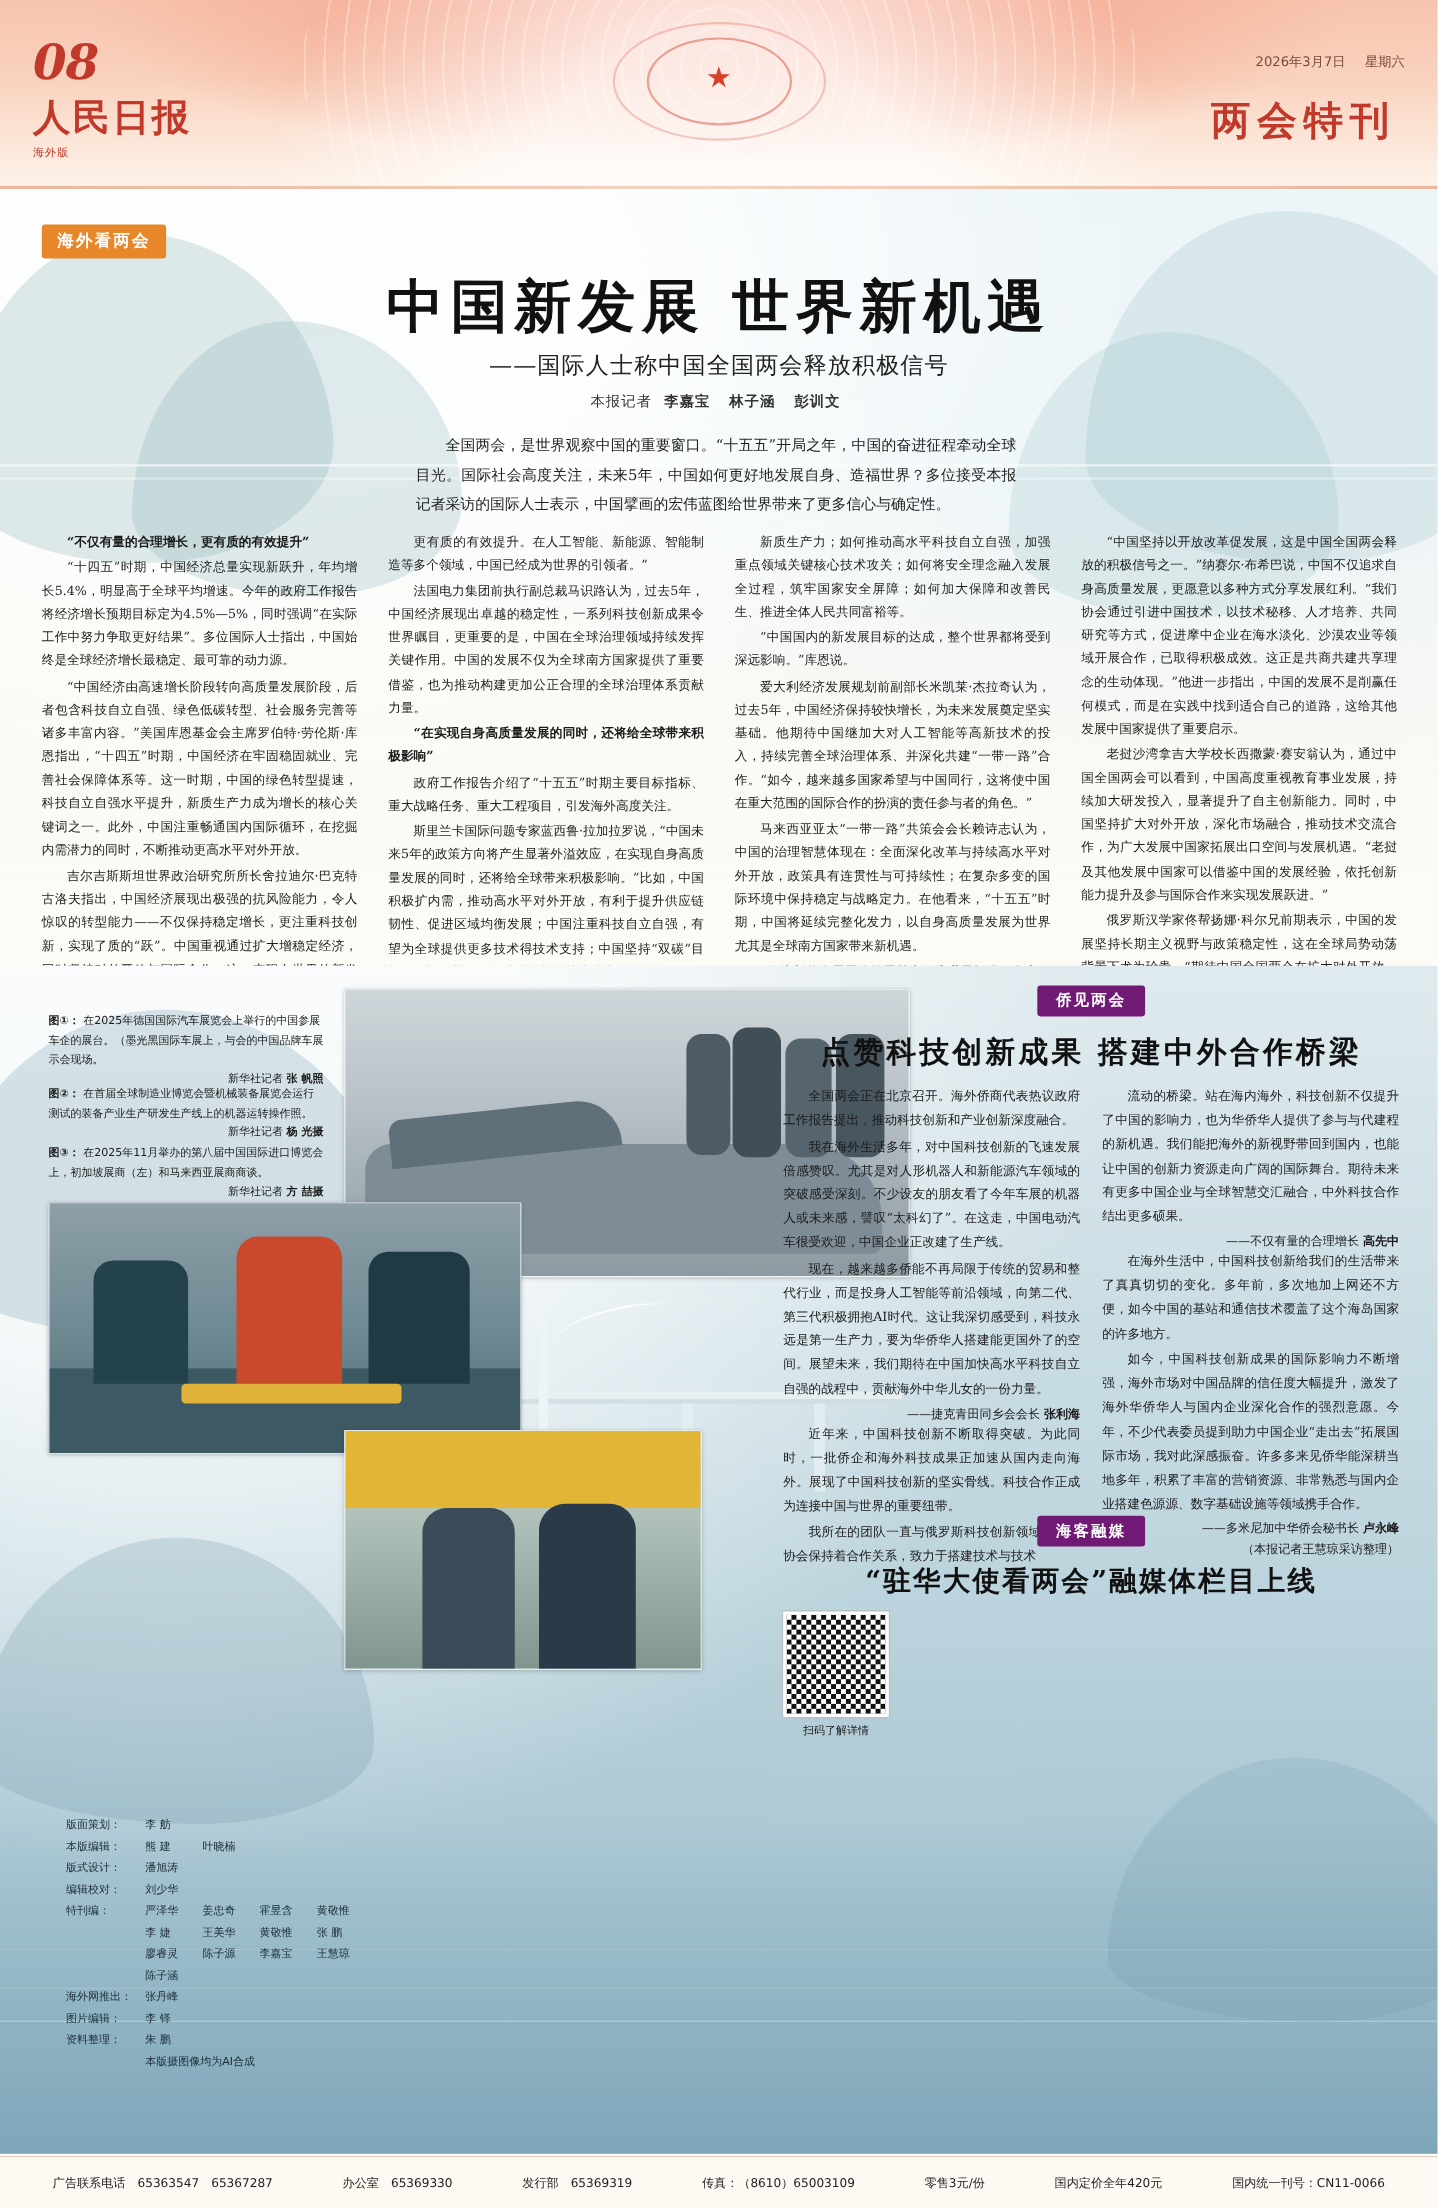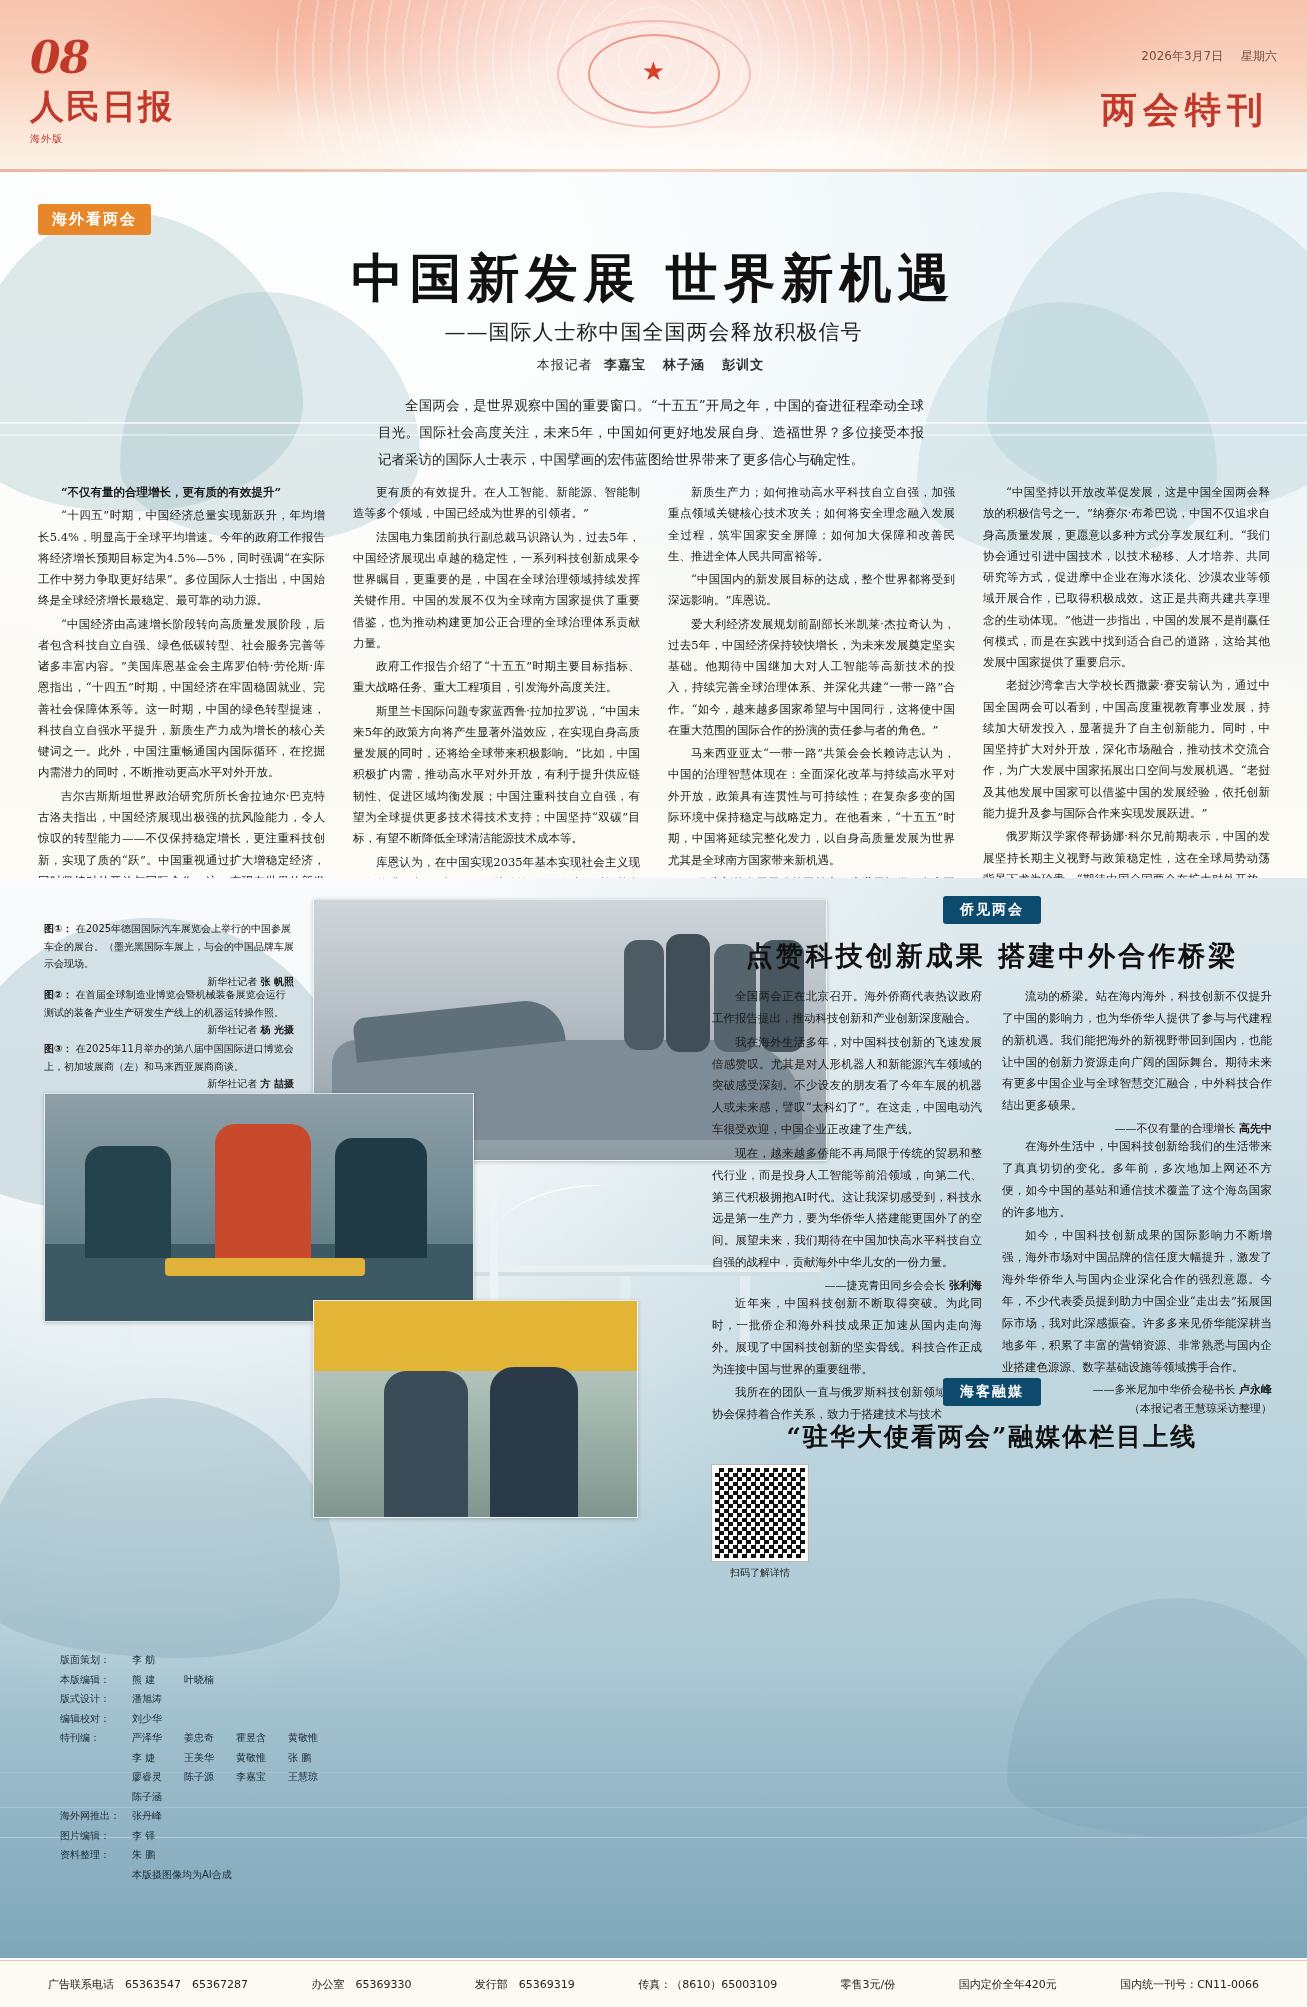--- a/index.html
+++ b/index.html
@@ -141,21 +141,21 @@
     background:linear-gradient(180deg,#c9d4cf 0%,#a9bcb4 45%,#7f968f 100%);}
 
   
   .ph-shape{position:absolute;}
   .cap-block{position:absolute;font-size:10px;line-height:1.75;color:#1b1b1b;}
   .cap-block .ttl{font-weight:bold;}
   .cap-credit{text-align:right;font-size:10px;}
 
   
   .tag-orange{
-    background:#0c4a6e;color:#fff;font-size:14px;font-weight:bold;
+    background:#701a75;color:#fff;font-size:14px;font-weight:bold;
     padding:5px 17px;border-radius:3px;letter-spacing:2px;display:inline-block;
   }
   .sec2{position:absolute;left:712px;top:896px;width:560px;}
   .sec2 .hl{
     font-family:"DejaVu Serif","Liberation Serif",serif;
     font-size:27px;font-weight:bold;letter-spacing:3px;color:#111;
     text-align:center;margin:14px 0 12px;
   }
   .sec2cols{display:flex;justify-content:space-between;}
   .sec2col{width:270px;}
@@ -247,20 +247,21 @@
       <p class="pullquote">“不仅有量的合理增长，更有质的有效提升”</p>
       <p>“十四五”时期，中国经济总量实现新跃升，年均增长5.4%，明显高于全球平均增速。今年的政府工作报告将经济增长预期目标定为4.5%—5%，同时强调“在实际工作中努力争取更好结果”。多位国际人士指出，中国始终是全球经济增长最稳定、最可靠的动力源。</p>
       <p>“中国经济由高速增长阶段转向高质量发展阶段，后者包含科技自立自强、绿色低碳转型、社会服务完善等诸多丰富内容。”美国库恩基金会主席罗伯特·劳伦斯·库恩指出，“十四五”时期，中国经济在牢固稳固就业、完善社会保障体系等。这一时期，中国的绿色转型提速，科技自立自强水平提升，新质生产力成为增长的核心关键词之一。此外，中国注重畅通国内国际循环，在挖掘内需潜力的同时，不断推动更高水平对外开放。</p>
       <p>吉尔吉斯斯坦世界政治研究所所长舍拉迪尔·巴克特古洛夫指出，中国经济展现出极强的抗风险能力，令人惊叹的转型能力——不仅保持稳定增长，更注重科技创新，实现了质的“跃”。中国重视通过扩大增稳定经济，同时坚持对外开放与国际合作，这一变现在世界的新发展成果，又能充分拥抱全球市场。</p>
       <p>摩洛哥非洲中国合作与发展协会主席纳赛尔·布希勒称赞，“过去5年，中国经济不仅有量的合理增长，</p>
     </div>
 
     <div class="col">
       <p>更有质的有效提升。在人工智能、新能源、智能制造等多个领域，中国已经成为世界的引领者。”</p>
       <p>法国电力集团前执行副总裁马识路认为，过去5年，中国经济展现出卓越的稳定性，一系列科技创新成果令世界瞩目，更重要的是，中国在全球治理领域持续发挥关键作用。中国的发展不仅为全球南方国家提供了重要借鉴，也为推动构建更加公正合理的全球治理体系贡献力量。</p>
+      <p class="pullquote">“在实现自身高质量发展的同时，还将给全球带来积极影响”</p>
       <p>政府工作报告介绍了“十五五”时期主要目标指标、重大战略任务、重大工程项目，引发海外高度关注。</p>
       <p>斯里兰卡国际问题专家蓝西鲁·拉加拉罗说，“中国未来5年的政策方向将产生显著外溢效应，在实现自身高质量发展的同时，还将给全球带来积极影响。”比如，中国积极扩内需，推动高水平对外开放，有利于提升供应链韧性、促进区域均衡发展；中国注重科技自立自强，有望为全球提供更多技术得技术支持；中国坚持“双碳”目标，有望不断降低全球清洁能源技术成本等。</p>
       <p>库恩认为，在中国实现2035年基本实现社会主义现代化的进程中，“十五五”是关键的5年。在这个时间节点观察中国发展，既要回望过去，也要瞻望未来。今年的中国全国两会是一个很好的契机。他无其关注“十五五”时期，中国如何构建现代化产业体系、发展</p>
     </div>
 
     <div class="col">
       <p>新质生产力；如何推动高水平科技自立自强，加强重点领域关键核心技术攻关；如何将安全理念融入发展全过程，筑牢国家安全屏障；如何加大保障和改善民生、推进全体人民共同富裕等。</p>
       <p>“中国国内的新发展目标的达成，整个世界都将受到深远影响。”库恩说。</p>
       <p>爱大利经济发展规划前副部长米凯莱·杰拉奇认为，过去5年，中国经济保持较快增长，为未来发展奠定坚实基础。他期待中国继加大对人工智能等高新技术的投入，持续完善全球治理体系、并深化共建“一带一路”合作。“如今，越来越多国家希望与中国同行，这将使中国在重大范围的国际合作的扮演的责任参与者的角色。”</p>
       <p>马来西亚亚太“一带一路”共策会会长赖诗志认为，中国的治理智慧体现在：全面深化改革与持续高水平对外开放，政策具有连贯性与可持续性；在复杂多变的国际环境中保持稳定与战略定力。在他看来，“十五五”时期，中国将延续完整化发力，以自身高质量发展为世界尤其是全球南方国家带来新机遇。</p>

